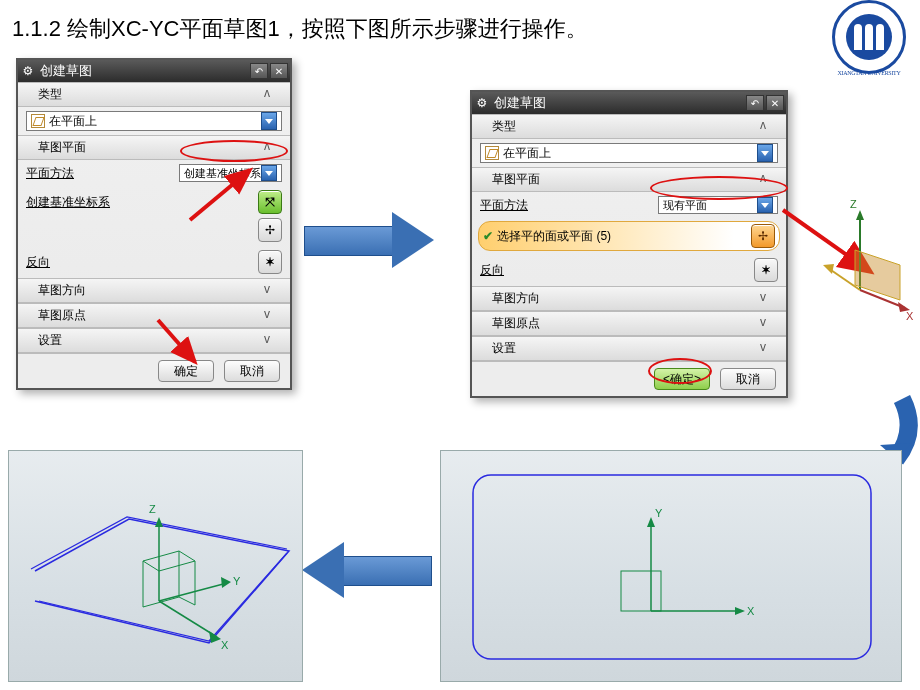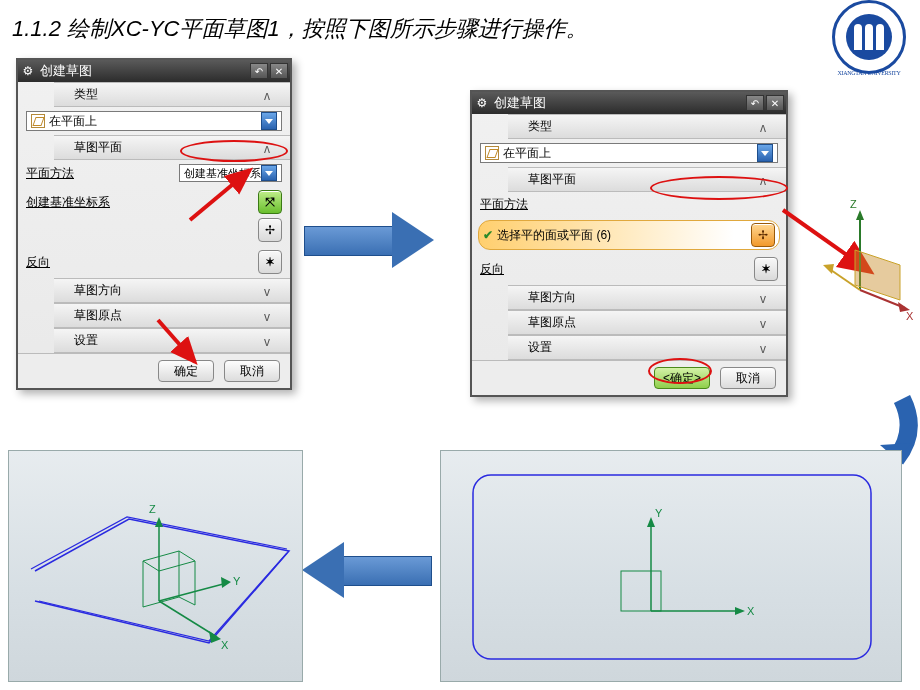--- a/index.html
+++ b/index.html
@@ -12,21 +12,21 @@
     position: relative;
     overflow: hidden;
   }
   .title-row {
     padding: 14px 12px 0 12px;
     font-size: 22px;
     color: #000;
     display: flex;
     align-items: flex-start;
   }
-  .title-text { flex: 1; font-style: italic; }
+  .title-text { flex: 1; }
   .logo {
     position: absolute;
     right: 14px;
     top: 0px;
     width: 74px;
     height: 74px;
   }
   .logo .ring {
     position: absolute; inset: 0;
     border: 3px solid #1a4aa0;
@@ -73,21 +73,21 @@
     width: 18px; height: 16px;
     background: linear-gradient(#888,#555);
     border: 1px solid #333; margin-left: 2px;
     font-size: 10px; color: #fff;
     display:flex;align-items:center;justify-content:center;
   }
   .sect-header {
     background: linear-gradient(#f5f5f5,#dcdcdc);
     border-top: 1px solid #bbb; border-bottom: 1px solid #bbb;
     font-size: 12px; padding: 3px 20px;
-    display: flex; align-items: flex-end; margin-left: 36px;
+    display: flex; align-items: flex-start;
   }
   .sect-header .chev { margin-left: auto; font-size: 12px; color: #555; }
   .row {
     display: flex; align-items: center;
     font-size: 12px; padding: 4px 8px;
   }
   .row .label { width: 90px; text-decoration: underline; }
   .row .field { flex: 1; }
   .combo {
     display: flex; align-items: center;
@@ -304,24 +304,30 @@
         <span>在平面上</span>
         <span class="dd"></span>
       </div>
     </div>
     <div class="sect-header">
       <span>草图平面</span>
         <span class="chev">ʌ</span>
     </div>
     <div class="row">
       <span class="label">平面方法</span>
+      <span class="field" style="display:flex;justify-content:flex-end">
+        <span class="inline-combo" style="min-width:120px">
+          <span>现有平面</span>
+          <span class="dd"></span>
+        </span>
+      </span>
     </div>
     <div class="select-row">
       <span class="chk">✔</span>
-      <span>选择平的面或平面 (6)</span>
+      <span>选择平的面或平面 (5)</span>
       <span style="margin-left:auto" class="iconbtn orange">
           <span style="font-size:12px;color:#5a2a00">✢</span>
         </span>
     </div>
     <div class="row">
       <span class="label">反向</span>
       <span class="field" style="display:flex;justify-content:flex-end">
         <span class="iconbtn">
             <span class="x">✶</span>
           </span>

